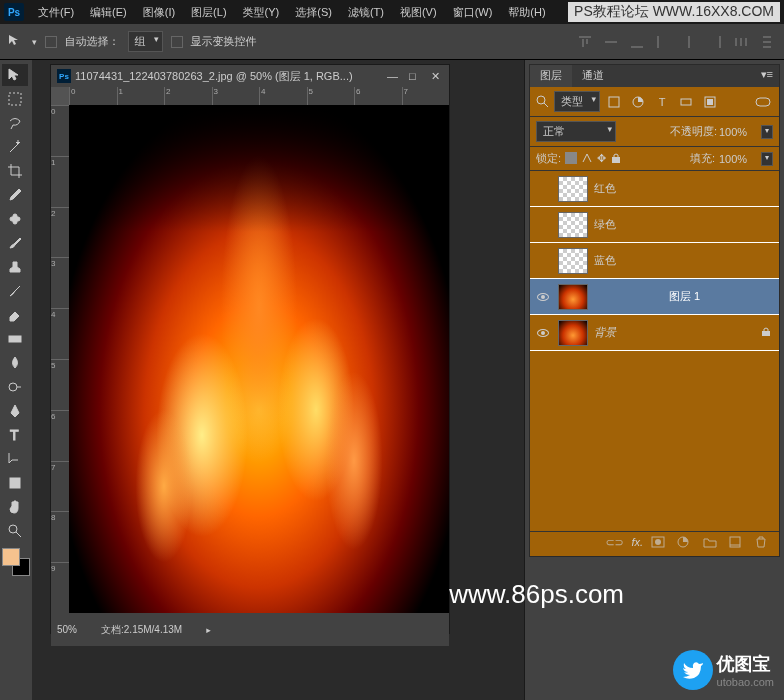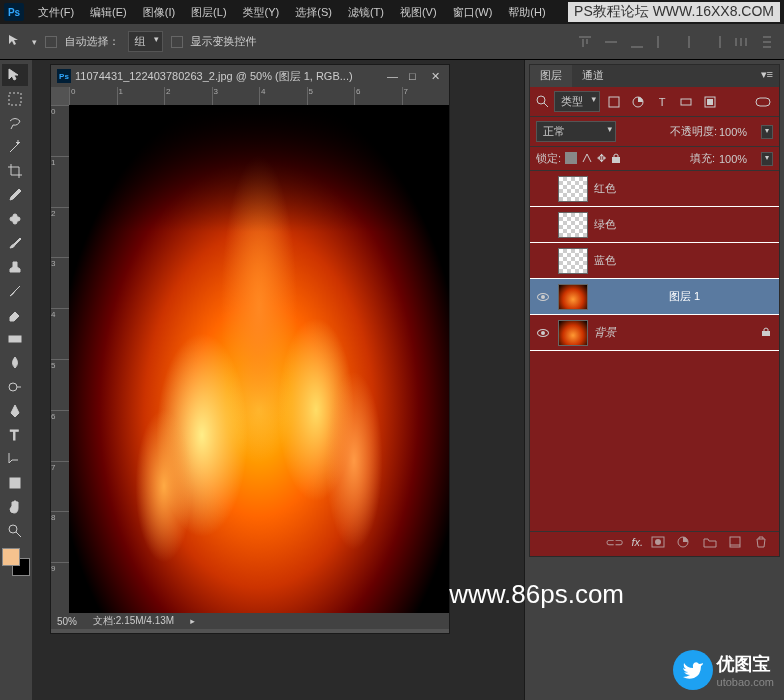--- a/index.html
+++ b/index.html
@@ -35,24 +35,24 @@
 .ruler-h { height: 18px; background: #424242; margin-left: 18px; display: flex; font-size: 8px; color: #aaa; }
 .ruler-h span { flex: 1; border-left: 1px solid #666; padding-left: 1px; }
 .canvas-wrap { display: flex; height: calc(100% - 60px); }
 .ruler-v { width: 18px; background: #424242; display: flex; flex-direction: column; font-size: 8px; color: #aaa; }
 .ruler-v span { flex: 1; border-top: 1px solid #666; padding-top: 1px; }
 .canvas { flex: 1; background: #000; position: relative; overflow: hidden; }
 .fire { position: absolute; inset: 0; background: radial-gradient(ellipse 60% 70% at 50% 60%, #ffcc33 0%, #ff9900 15%, #ff6600 30%, #cc3300 50%, #660000 70%, #000 90%); }
 .fire::before { content: ""; position: absolute; inset: 0; background: radial-gradient(ellipse 30% 50% at 35% 65%, #ffee88 0%, transparent 40%), radial-gradient(ellipse 25% 45% at 65% 60%, #ffdd66 0%, transparent 40%), radial-gradient(ellipse 20% 60% at 50% 40%, #ff8822 0%, transparent 50%); }
 .fire::after { content: ""; position: absolute; inset: 0; background: linear-gradient(180deg, #000 0%, transparent 25%), radial-gradient(ellipse 15% 30% at 25% 75%, #ffaa44, transparent 50%), radial-gradient(ellipse 15% 35% at 75% 70%, #ff9944, transparent 50%); }
 .watermark { position: absolute; right: -100px; bottom: 90px; font-size: 26px; color: #fff; font-family: Arial; z-index: 10; }
-.doc-status { height: 16px; background: #424242; display: flex; align-items: center; padding: 0 6px; font-size: 10px; gap: 16px; }
+.doc-status { height: 33px; background: #424242; display: flex; align-items: center; padding: 0 6px; font-size: 10px; gap: 24px; }
 
 .panels { width: 260px; background: #424242; border-left: 1px solid #1a1a1a; padding: 4px; }
-.panel { background: #7f1d1d; border: 1px solid #2a2a2a; }
+.panel { background: #a16207; border: 1px solid #2a2a2a; }
 .panel-tabs { display: flex; background: #383838; height: 22px; }
 .panel-tab { padding: 3px 10px; font-size: 11px; cursor: pointer; }
 .panel-tab.active { background: #424242; }
 .panel-tab-menu { margin-left: auto; padding: 3px 6px; cursor: pointer; }
 .filter-row { display: flex; align-items: center; padding: 4px 6px; gap: 4px; border-bottom: 1px solid #333; }
 .filter-row .icon-btn { width: 20px; height: 18px; display: flex; align-items: center; justify-content: center; cursor: pointer; }
 .blend-row { display: flex; align-items: center; padding: 4px 6px; gap: 2px; border-bottom: 1px solid #333; }
 .blend-row .dropdown { flex: 0 0 80px; }
 .spinner { display: flex; align-items: center; gap: 2px; }
 .spinner-val { width: 40px; text-align: left; }

